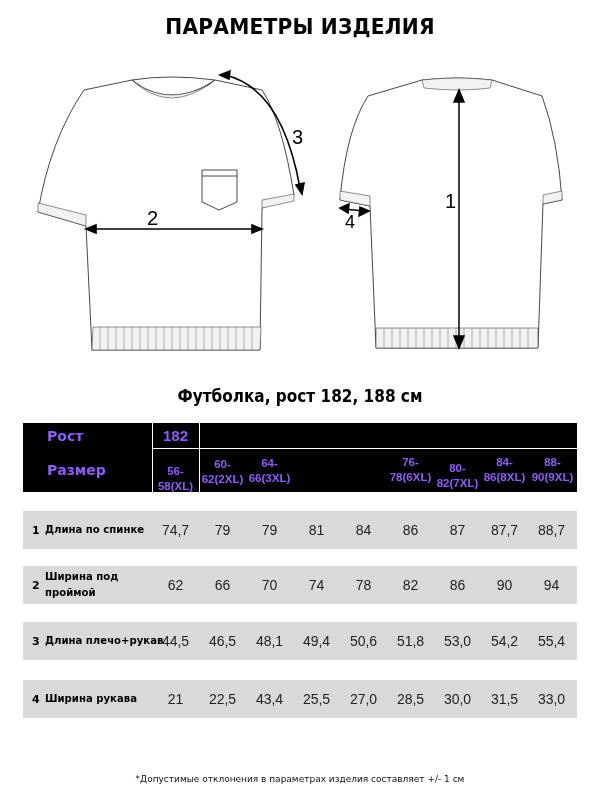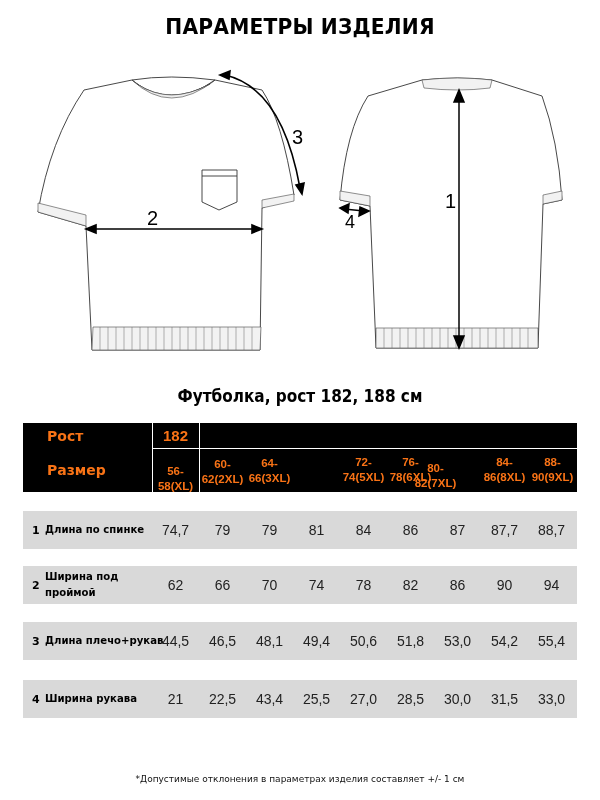--- a/index.html
+++ b/index.html
@@ -1,20 +1,20 @@
 <!DOCTYPE html>
 <html><head>
 <meta charset="utf-8">
 <style>
   html, body { margin:0; padding:0; background:#ffffff; }
   body { width:600px; height:800px; position:relative; overflow:hidden; font-family:"Liberation Sans", sans-serif; color:#000; }
   .title { position:absolute; top:14px; left:0; width:600px; text-align:center; font-family:"DejaVu Sans", sans-serif; font-weight:bold; font-size:22px; letter-spacing:0.2px; transform:scaleX(0.92); }
   .diagram { position:absolute; top:60px; }
   .subtitle { position:absolute; top:386px; left:0; width:600px; text-align:center; font-family:"DejaVu Sans", sans-serif; font-weight:bold; font-size:17px; transform:scaleX(0.9); }
-  .hdr { position:absolute; left:23px; top:423px; width:554px; height:69px; background:#000; color:#f97316; }
+  .hdr { position:absolute; left:23px; top:423px; width:554px; height:69px; background:#000; color:#8b5cf6; }
   .hdr .cell { position:absolute; box-sizing:border-box; display:flex; align-items:center; justify-content:center; text-align:center; }
   .hdr .lbl { justify-content:flex-start; padding-left:24px; font-family:"DejaVu Sans", sans-serif; font-weight:bold; font-size:14px; transform-origin:left center; }
   .hdr .num { font-weight:bold; font-size:15px; }
   .hdr .sz { font-weight:bold; font-size:11.5px; line-height:15px; flex-direction:column; }
   .vline { position:absolute; background:#fff; width:1px; }
   .hline { position:absolute; background:#fff; height:1px; }
   .row { position:absolute; left:23px; width:554px; height:38px; background:#d9d9d9; }
   .row .idx { position:absolute; left:9px; top:0; height:100%; display:flex; align-items:center; font-family:"DejaVu Sans", sans-serif; font-weight:bold; font-size:11px; }
   .row .name { position:absolute; left:22px; top:0; height:100%; display:flex; align-items:center; font-family:"DejaVu Sans", sans-serif; font-weight:bold; font-size:11px; line-height:16px; transform:scaleX(0.92); transform-origin:left center; white-space:nowrap; }
   .row .val { position:absolute; top:0; height:100%; width:47px; display:flex; align-items:center; justify-content:center; font-size:14px; color:#222; }
@@ -128,29 +128,25 @@
       <span>58(XL)</span>
     </div>
   <div class="cell sz" style="left:176px;top:25px;width:47px;height:47px;">
       <span>60-</span>
       <span>62(2XL)</span>
     </div>
   <div class="cell sz" style="left:223px;top:25px;width:47px;height:46px;">
       <span>64-</span>
       <span>66(3XL)</span>
     </div>
-  <div class="cell sz" style="left:317px;top:25px;width:47px;height:44px;">
-      <span>72-</span>
-      <span>74(5XL)</span>
-    </div>
   <div class="cell sz" style="left:364px;top:25px;width:47px;height:44px;">
       <span>76-</span>
       <span>78(6XL)</span>
     </div>
-  <div class="cell sz" style="left:389px;top:25px;width:47px;height:56px;">
+  <div class="cell sz" style="left:411px;top:25px;width:47px;height:56px;">
       <span>80-</span>
       <span>82(7XL)</span>
     </div>
   <div class="cell sz" style="left:458px;top:25px;width:47px;height:44px;">
       <span>84-</span>
       <span>86(8XL)</span>
     </div>
   <div class="cell sz" style="left:505px;top:25px;width:49px;height:44px;">
       <span>88-</span>
       <span>90(9XL)</span>

